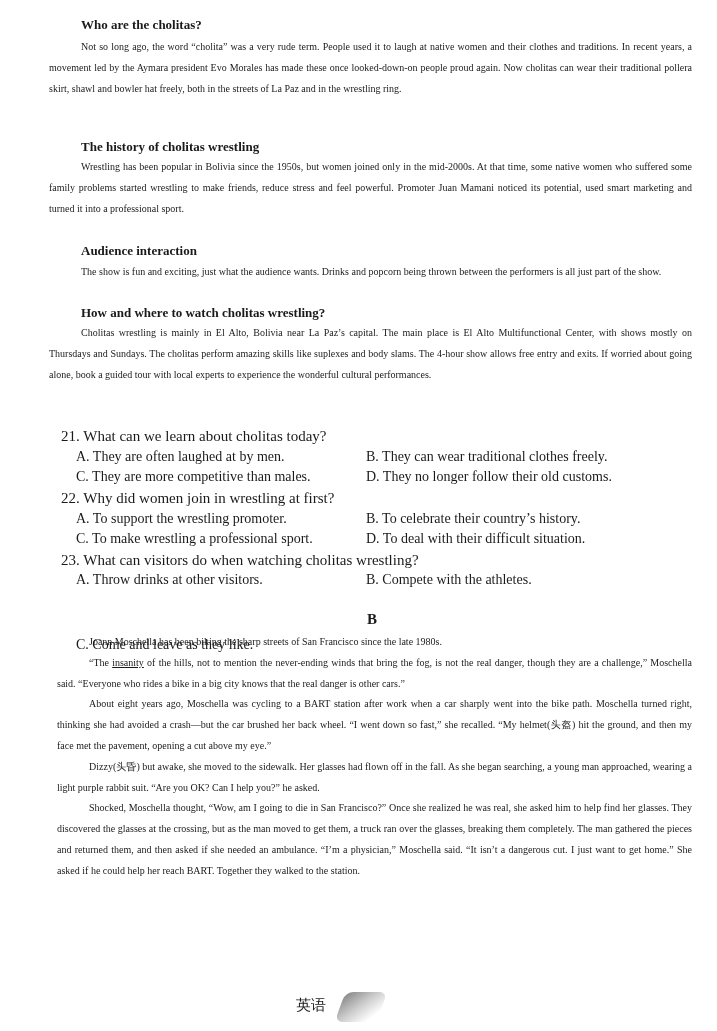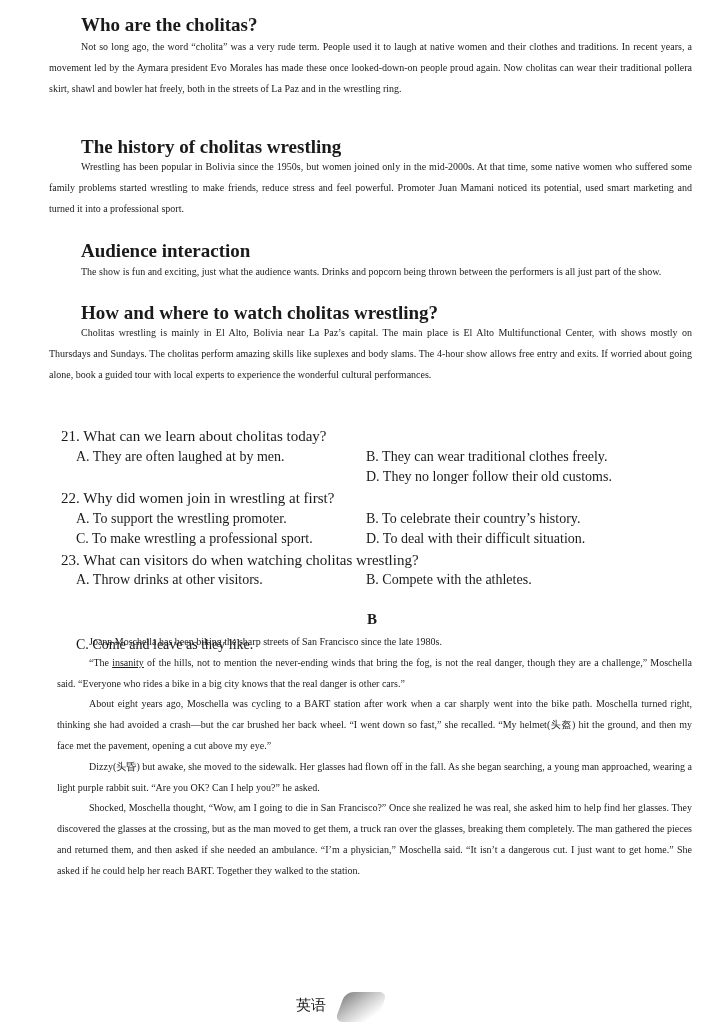--- a/index.html
+++ b/index.html
@@ -3,21 +3,21 @@
 <meta charset="utf-8">
 <style>
   html, body { margin: 0; padding: 0; background: #ffffff; }
   body {
     width: 717px; height: 1031px; overflow: hidden; position: relative;
     font-family: "Liberation Serif", "DejaVu Serif", serif;
     color: #1a1a1a;
   }
   .page { position: absolute; left: 0; top: 0; width: 717px; height: 1031px; }
   .block { position: absolute; left: 49px; width: 643px; font-size: 10px; line-height: 20.8px; }
-  .heading { position: absolute; left: 81px; font-weight: bold; font-size: 19px; line-height: 20px; }
+  .heading { position: absolute; left: 81px; font-weight: bold; font-size: 13px; line-height: 20px; }
   .para { text-align: justify; text-indent: 32px; margin: 0; }
   .q { position: absolute; left: 51px; font-size: 15px; line-height: 20px; margin-left: 10px; }
   .opt { position: absolute; font-size: 14px; line-height: 20px; }
   .u { text-decoration: underline; }
   .sec-letter { position: absolute; left: 367px; font-weight: bold; font-size: 15px; }
   .footer { position: absolute; left: 296px; top: 996px; font-size: 15px; font-family: "DejaVu Sans", sans-serif; }
   .smudge {
     position: absolute; left: 340px; top: 992px; width: 42px; height: 30px;
     background: linear-gradient(135deg, rgba(90,90,90,0.75) 0%, rgba(150,150,150,0.5) 45%, rgba(255,255,255,0) 85%);
     transform: skewX(-20deg); border-radius: 8px;
@@ -44,20 +44,21 @@
   </div>
 
   <div class="heading" style="top:303px;text-align:right;">How and where to watch cholitas wrestling?</div>
   <div class="block" style="top:323px;">
     <p class="para">Cholitas wrestling is mainly in El Alto, Bolivia near La Paz’s capital. The main place is El Alto Multifunctional Center, with shows mostly on Thursdays and Sundays. The cholitas perform amazing skills like suplexes and body slams. The 4-hour show allows free entry and exits. If worried about going alone, book a guided tour with local experts to experience the wonderful cultural performances.</p>
   </div>
 
   <div class="q" style="top:426px;">21. What can we learn about cholitas today?</div>
   <div class="opt" style="top:447px; left:76px;">A. They are often laughed at by men.</div>
   <div class="opt" style="top:447px; left:366px;">B. They can wear traditional clothes freely.</div>
+  <div class="opt" style="top:467px; left:76px;">C. They are more competitive than males.</div>
   <div class="opt" style="top:467px; left:366px;">D. They no longer follow their old customs.</div>
 
   <div class="q" style="top:488px;">22. Why did women join in wrestling at first?</div>
   <div class="opt" style="top:509px; left:76px;">A. To support the wrestling promoter.</div>
   <div class="opt" style="top:509px; left:366px;">B. To celebrate their country’s history.</div>
   <div class="opt" style="top:529px; left:76px;">C. To make wrestling a professional sport.</div>
   <div class="opt" style="top:529px; left:366px;">D. To deal with their difficult situation.</div>
 
   <div class="q" style="top:550px;">23. What can visitors do when watching cholitas wrestling?</div>
   <div class="opt" style="top:570px; left:76px;">A. Throw drinks at other visitors.</div>

